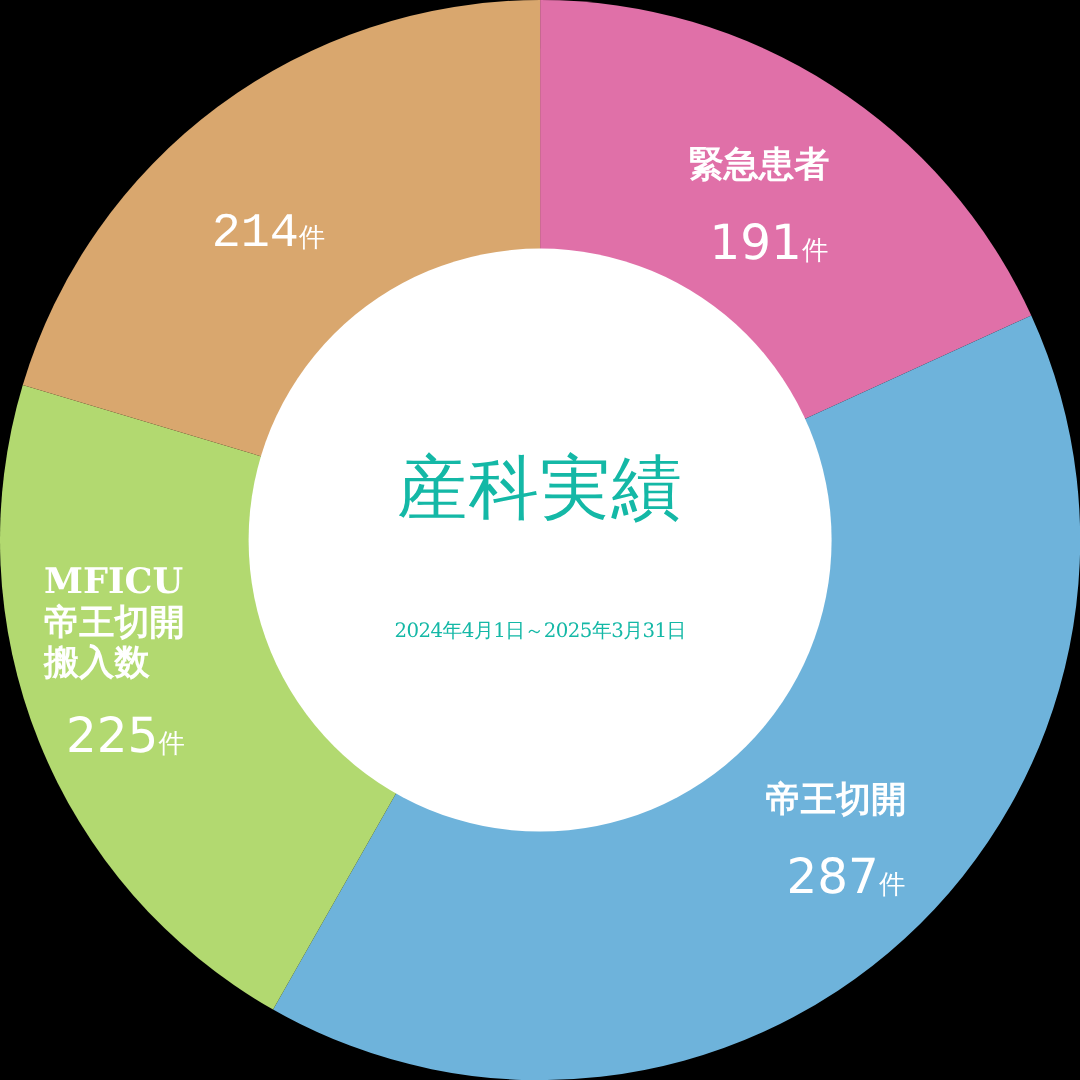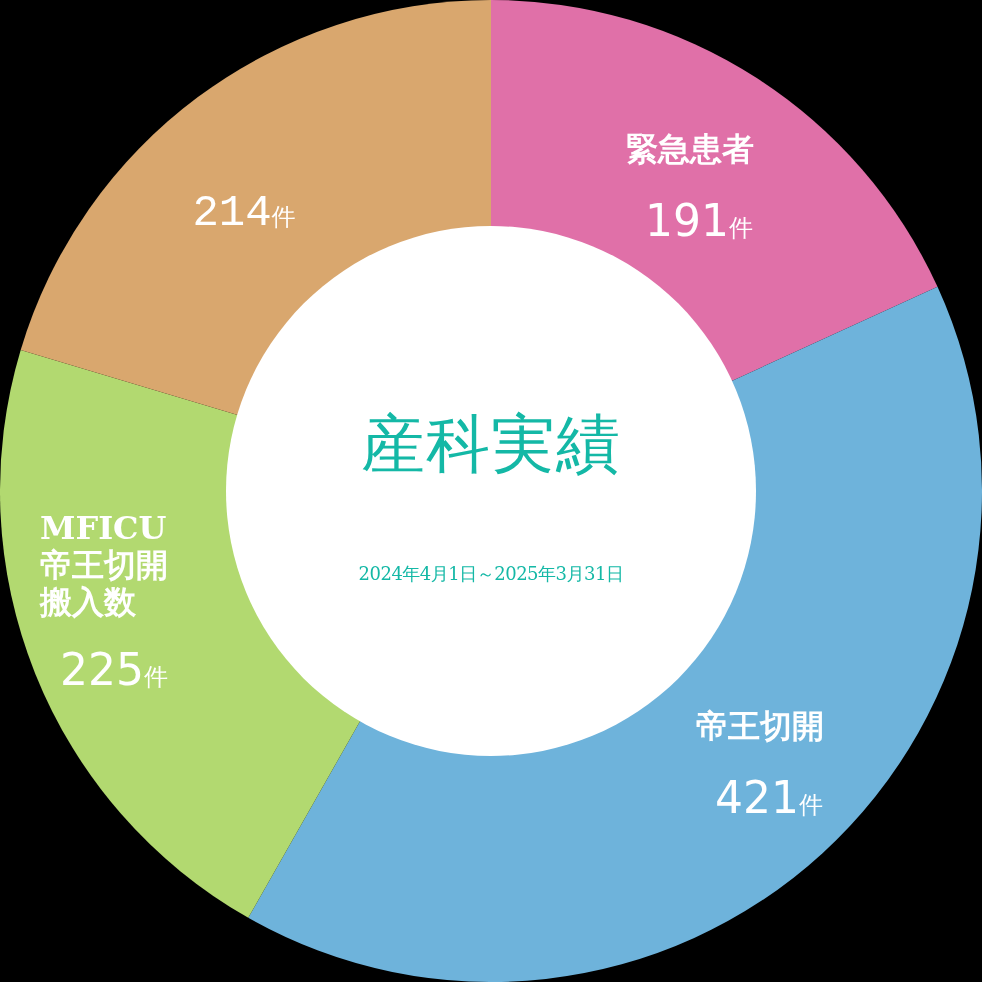--- a/index.html
+++ b/index.html
@@ -117,21 +117,21 @@
     <div class="seg-name">緊急患者</div>
     <div class="seg-value"><span>191</span><span class="seg-unit">件</span></div>
   </div>
 
   <div class="seg-label" id="label-preterm">
     <div class="seg-value"><span>214</span><span class="seg-unit">件</span></div>
   </div>
 
   <div class="seg-label" id="label-cesarean">
     <div class="seg-name">帝王切開</div>
-    <div class="seg-value"><span>421</span><span class="seg-unit">件</span></div>
+    <div class="seg-value"><span>287</span><span class="seg-unit">件</span></div>
   </div>
 
   <div class="seg-label" id="label-mficu">
     <div class="seg-name">MFICU
 帝王切開
 搬入数</div>
     <div class="seg-value"><span>225</span><span class="seg-unit">件</span></div>
   </div>
 </div>
 

